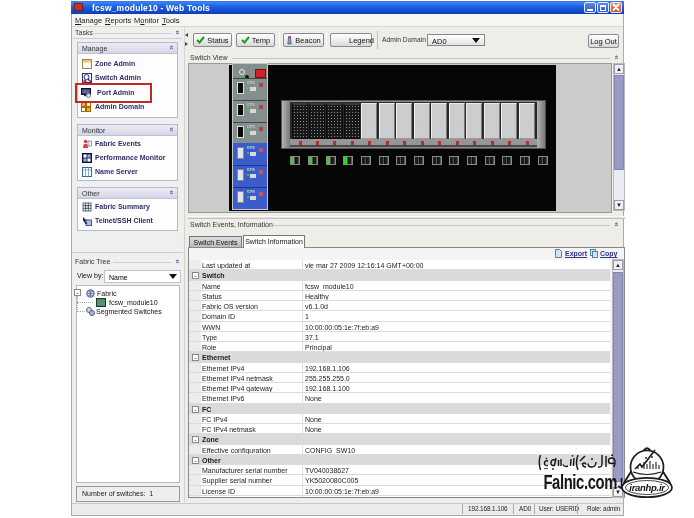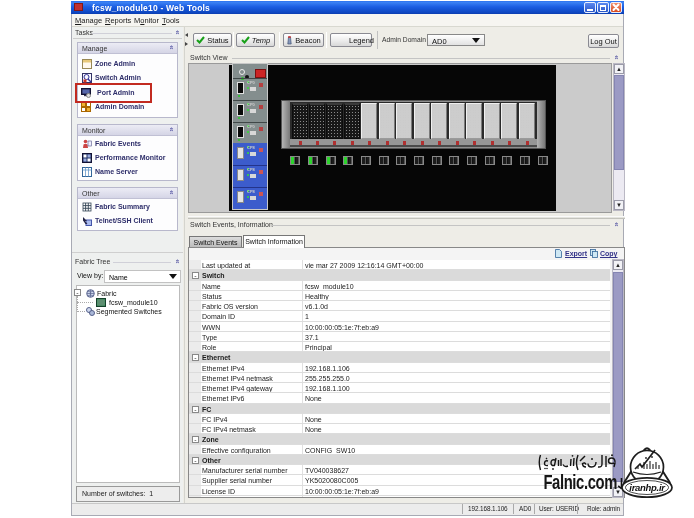--- a/index.html
+++ b/index.html
@@ -194,21 +194,21 @@
   <svg class="abs" style="left:86px;top:307px;width:9px;height:9px;" viewBox="0 0 9 9">
       <circle cx="3" cy="3" r="2.5" fill="#cfd8ee" stroke="#55608a"></circle>
       <circle cx="6" cy="6" r="2.5" fill="#aab8d8" stroke="#55608a"></circle>
     </svg>
   <div class="abs tretxt" style="left:96px;top:308px;">Segmented Switches</div>
   <div class="abs" style="left:76px;top:486px;width:104px;height:16px;background:#ededed;border:1px solid #999;font-size:7px;color:#222;padding:3px 0 0 5px;">Number of switches:&nbsp; 1</div>
 
   <div class="abs tbtn" style="left:193px;width:39px;"><svg width="9" height="8" viewBox="0 0 9 8">
         <path d="M1 4 L3.5 6.5 L8 1" fill="none" stroke="#18a018" stroke-width="2"></path>
       </svg>Status</div>
-  <div class="abs tbtn" style="left:236px;width:39px;font-style:italic;"><svg width="9" height="8" viewBox="0 0 9 8">
+  <div class="abs tbtn" style="left:236px;width:39px;"><svg width="9" height="8" viewBox="0 0 9 8">
         <path d="M1 4 L3.5 6.5 L8 1" fill="none" stroke="#18a018" stroke-width="2"></path>
       </svg>Temp</div>
   <div class="abs tbtn" style="left:283px;width:41px;"><svg width="7" height="9" viewBox="0 0 7 9">
         <path d="M2.5 1 H4.5 L5.2 8 H1.8 Z" fill="#8899bb" stroke="#334466" stroke-width="0.6"></path>
         <rect x="2.2" y="0.2" width="2.6" height="1.6" fill="#cc3333"></rect>
       </svg>Beacon</div>
   <div class="abs tbtn" style="left:330px;width:42px;padding-left:19px;"><svg width="8" height="8" viewBox="0 0 8 8">
         <rect x="0.5" y="0.5" width="2" height="2" fill="#dd8822"></rect>
         <rect x="0.5" y="3" width="2" height="2" fill="#3366cc"></rect>
         <rect x="0.5" y="5.5" width="2" height="2" fill="#33aa44"></rect>

